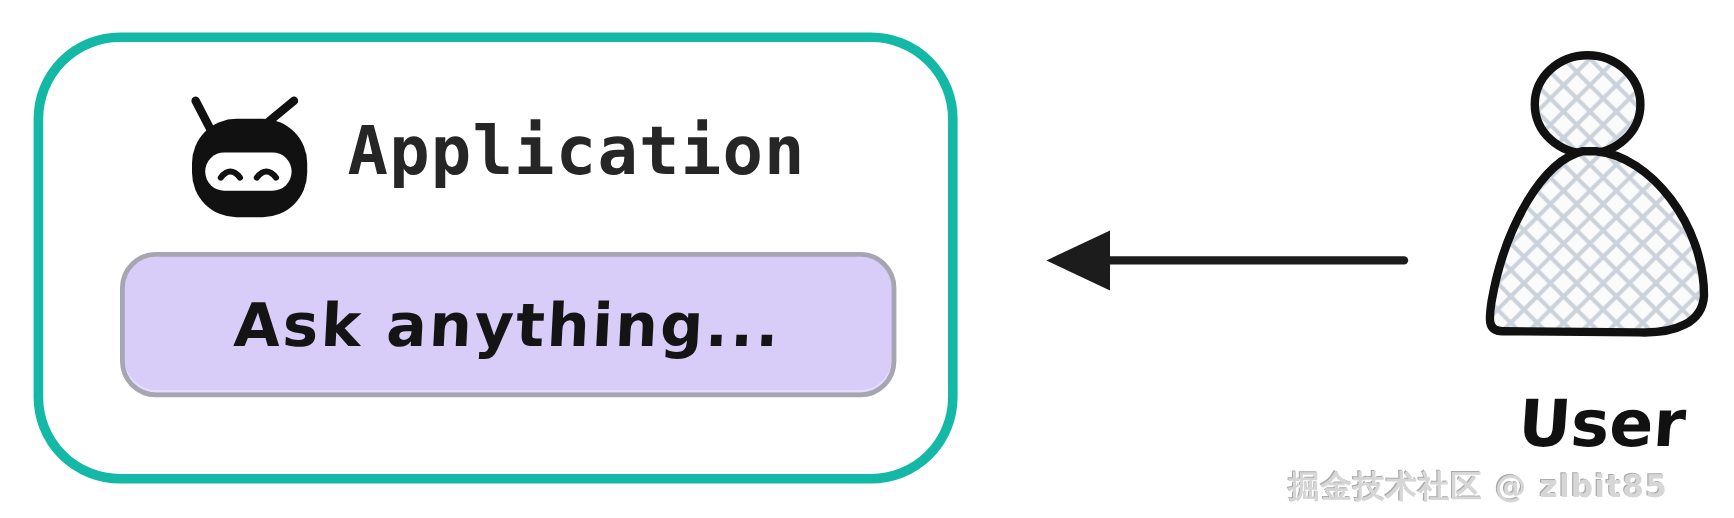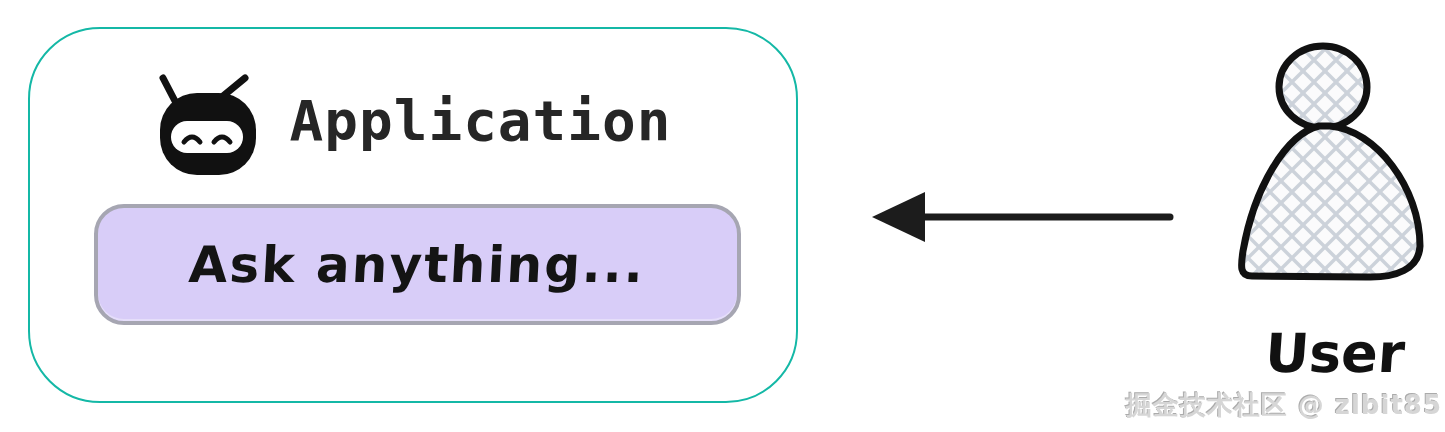--- a/index.html
+++ b/index.html
@@ -6,21 +6,21 @@
   html, body { width: 1445px; height: 432px; background: #ffffff; overflow: hidden; }
   body { font-family: "DejaVu Sans", sans-serif; position: relative; }
 
   .stage { position: absolute; inset: 0; }
 
   
   .app-box {
     position: absolute; left: 28px; top: 27px;
     width: 770px; height: 376px;
     background: #ffffff;
-    border: 2px solid #14b8a6;
+    border: 8px solid #14b8a6;
     border-radius: 72px;
   }
   .app-header {
     position: absolute; left: 0; right: 0; top: 34px;
     display: flex; justify-content: center; align-items: center; gap: 30px;
   }
   .robot-icon svg { display: block; }
   .app-title {
     font-family: "DejaVu Sans Mono", monospace;
     font-weight: 600;
@@ -62,21 +62,21 @@
     font-weight: 700;
     font-size: 54px;
     color: #111111;
     transform: skewX(-4deg);
     white-space: nowrap;
   }
 
   
   .watermark {
     position: absolute; right: 3px; top: 388px; width: 420px;
-    text-align: right;
+    text-align: center;
     font-family: "DejaVu Sans", sans-serif;
     font-weight: 700;
     font-size: 26px;
     color: #d6d6d6;
     text-shadow: 1px 1px 0 #ffffff, -1px -1px 0 #ababab;
     letter-spacing: 1px;
     white-space: nowrap;
   }
 </style>
 </head>

